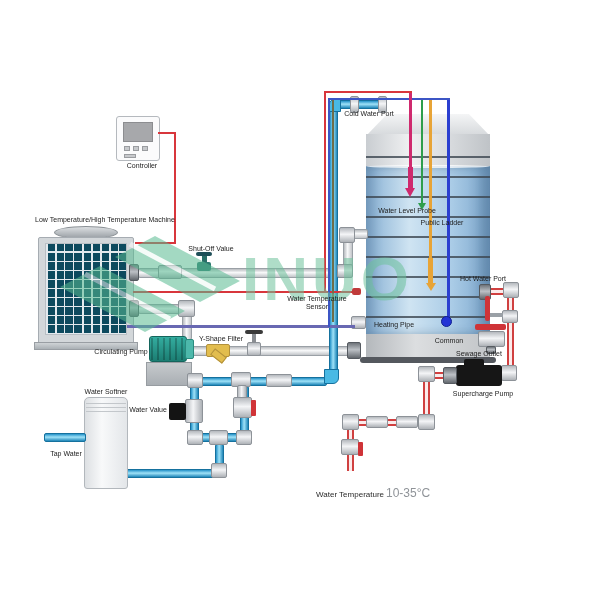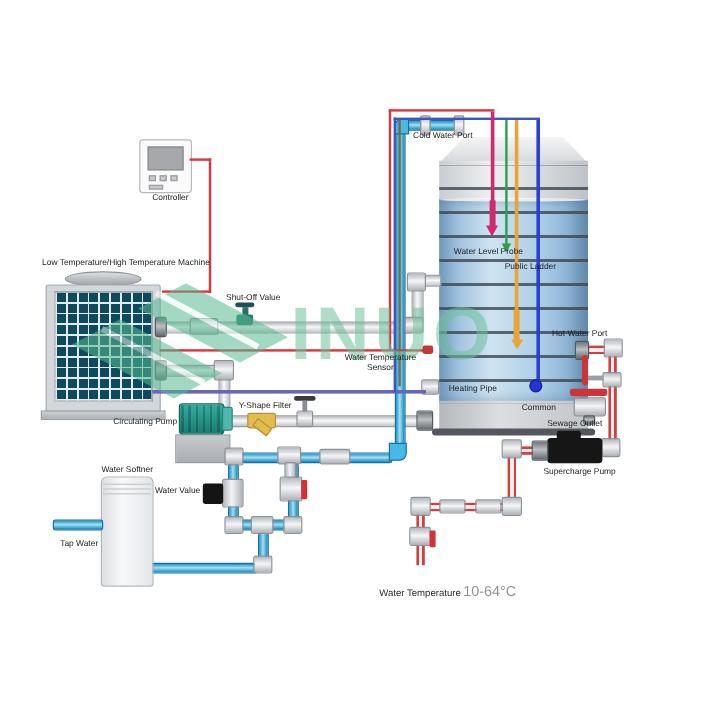--- a/index.html
+++ b/index.html
@@ -226,16 +226,16 @@
   <div class="lbl" style="left:340px;top:110px;width:58px;">Cold Water Port</div>
   <div class="lbl" style="left:374px;top:207px;width:66px;">Water Level Probe</div>
   <div class="lbl" style="left:415px;top:219px;width:54px;">Public Ladder</div>
   <div class="lbl" style="left:370px;top:321px;width:48px;">Heating Pipe</div>
   <div class="lbl" style="left:429px;top:337px;width:40px;">Common</div>
   <div class="lbl" style="left:455px;top:275px;width:56px;">Hot Water Port</div>
   <div class="lbl" style="left:448px;top:350px;width:62px;">Sewage Outlet</div>
   <div class="lbl" style="left:444px;top:390px;width:78px;">Supercharge Pump</div>
   <div class="lbl" style="left:316px;top:486px;text-align:left;">
     <span style="font-size:8px;color:#2a2a2a;">Water Temperature</span>
-    <span style="font-size:12px;color:#8f9398;">10-64°C</span>
+    <span style="font-size:12px;color:#8f9398;">10-35°C</span>
   </div>
 
 </div>
 
 </body></html>

